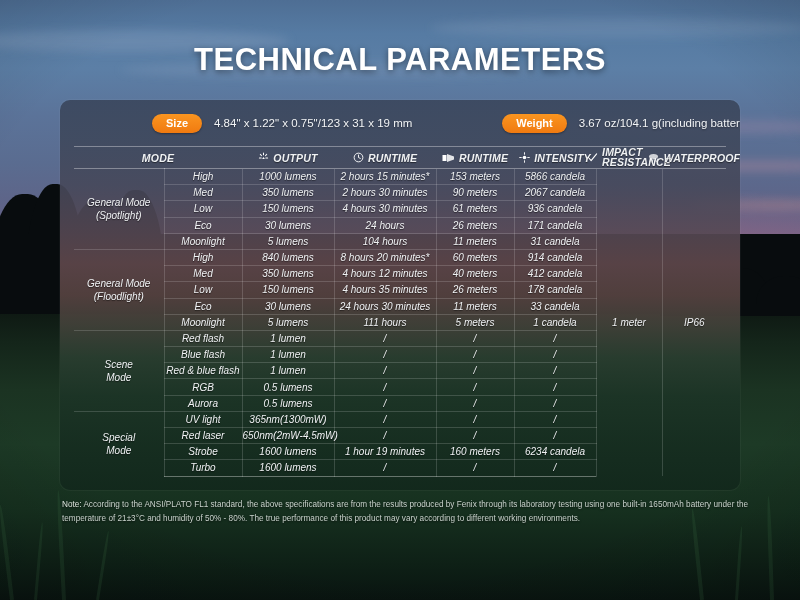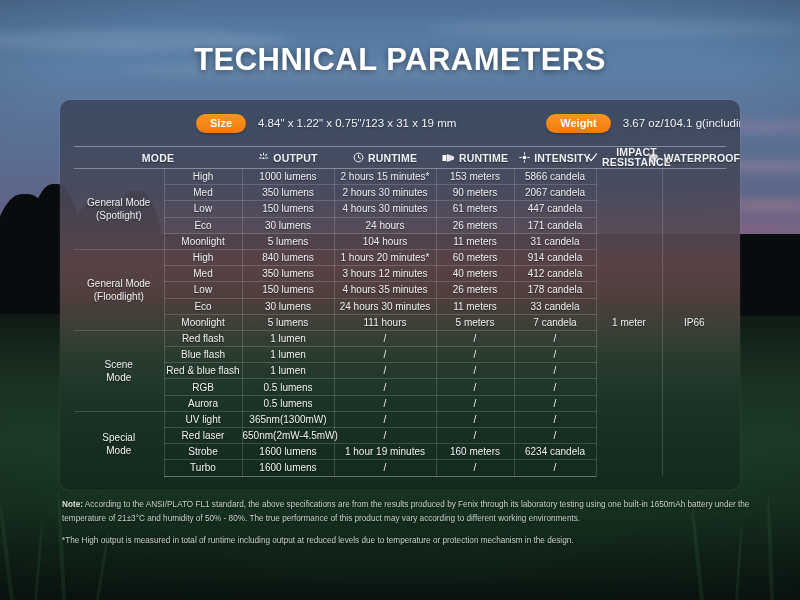--- a/index.html
+++ b/index.html
@@ -112,21 +112,20 @@
     box-shadow: 0 0 0 1px rgba(255,255,255,0.04);
   }
 
   
   #specs {
     position: absolute;
     left: 0; top: 0; width: 680px; height: 46px;
     display: flex;
     align-items: center;
     padding: 0 14px;
-    margin-left: 44px;
   }
   .spec-group { display: flex; align-items: center; }
   .spec-group.size   { margin-left: 78px; }
   .spec-group.weight { margin-left: 90px; }
   .badge {
     background: linear-gradient(180deg, #fa9520 0%, #f07a10 100%);
     color: #ffffff;
     font-size: 11px;
     font-weight: bold;
     border-radius: 11px;
@@ -143,20 +142,21 @@
     text-shadow: 0 1px 2px rgba(0,0,0,0.4);
   }
 
   
   #tbl {
     position: absolute;
     left: 14px; top: 46px;
     width: 652px;
     border-collapse: collapse;
     table-layout: fixed;
+    font-style: italic;
   }
   #tbl th, #tbl td {
     color: #f0f2f4;
     font-size: 10px;
     text-align: center;
     padding: 0;
     height: 16.2px;
     white-space: nowrap;
     text-shadow: 0 1px 1px rgba(0,0,0,0.5);
   }
@@ -174,21 +174,21 @@
     font-size: 10.5px;
     font-weight: bold;
     height: 22px;
     letter-spacing: 0.2px;
     border-top: 1px solid rgba(255,255,255,0.35);
     border-bottom: 1px solid rgba(255,255,255,0.35);
     vertical-align: middle;
   }
   .hcell { display: flex; align-items: center; justify-content: center; gap: 4px; }
   .hicon { display: inline-flex; align-items: center; }
-  .two-line { line-height: 9.5px; text-align: center; }
+  .two-line { line-height: 9.5px; text-align: left; }
 
   
   #tbl tbody td {
     border-bottom: 1px solid rgba(255,255,255,0.16);
   }
   #tbl tbody tr:last-child td { border-bottom: 1px solid rgba(255,255,255,0.35); text-align: center; }
 
   td.lvl, td.val {
     border-left: 1px solid rgba(255,255,255,0.16);
     border-right: 1px solid rgba(255,255,255,0.16);
@@ -212,21 +212,21 @@
     left: 62px; top: 498px;
     width: 690px;
   }
   #notes p {
     color: #c9d2cc;
     font-size: 8.2px;
     line-height: 14px;
     text-shadow: 0 1px 2px rgba(0,0,0,0.6);
   }
   #notes p.second { margin-top: 8px; }
-  #notes b { font-weight: bold; color: #dde4dd; }
+  #notes b { font-weight: normal; color: #dde4dd; }
 </style>
 </head>
 <body>
 
 <div id="bg">
   <div class="sky"></div>
   <div class="cloud" style="left:-40px; top:30px; width:330px; height:22px; background:rgba(196,206,222,0.16);"></div>
   <div class="cloud" style="left:120px; top:62px; width:420px; height:16px; background:rgba(186,196,214,0.13);"></div>
   <div class="cloud" style="left:430px; top:18px; width:380px; height:20px; background:rgba(200,208,224,0.12);"></div>
   <div class="cloud" style="left:560px; top:120px; width:300px; height:14px; background:rgba(168,140,170,0.30);"></div>
@@ -396,48 +396,48 @@
           <td class="val">350 lumens</td>
           <td class="val">2 hours 30 minutes</td>
           <td class="val">90 meters</td>
           <td class="val">2067 candela</td>
         </tr>
         <tr>
           <td class="lvl">Low</td>
           <td class="val">150 lumens</td>
           <td class="val">4 hours 30 minutes</td>
           <td class="val">61 meters</td>
-          <td class="val">447 candela</td>
+          <td class="val">936 candela</td>
         </tr>
         <tr>
           <td class="lvl">Eco</td>
           <td class="val">30 lumens</td>
           <td class="val">24 hours</td>
           <td class="val">26 meters</td>
           <td class="val">171 candela</td>
         </tr>
         <tr>
           <td class="lvl">Moonlight</td>
           <td class="val">5 lumens</td>
           <td class="val">104 hours</td>
           <td class="val">11 meters</td>
           <td class="val">31 candela</td>
         </tr>
         <tr>
           <td class="grp sep" rowspan="5"><span>General Mode</span><br><span>(Floodlight)</span></td>
           <td class="lvl">High</td>
           <td class="val">840 lumens</td>
-          <td class="val">1 hours 20 minutes*</td>
+          <td class="val">8 hours 20 minutes*</td>
           <td class="val">60 meters</td>
           <td class="val">914 candela</td>
         </tr>
         <tr>
           <td class="lvl">Med</td>
           <td class="val">350 lumens</td>
-          <td class="val">3 hours 12 minutes</td>
+          <td class="val">4 hours 12 minutes</td>
           <td class="val">40 meters</td>
           <td class="val">412 candela</td>
         </tr>
         <tr>
           <td class="lvl">Low</td>
           <td class="val">150 lumens</td>
           <td class="val">4 hours 35 minutes</td>
           <td class="val">26 meters</td>
           <td class="val">178 candela</td>
         </tr>
@@ -446,21 +446,21 @@
           <td class="val">30 lumens</td>
           <td class="val">24 hours 30 minutes</td>
           <td class="val">11 meters</td>
           <td class="val">33 candela</td>
         </tr>
         <tr>
           <td class="lvl">Moonlight</td>
           <td class="val">5 lumens</td>
           <td class="val">111 hours</td>
           <td class="val">5 meters</td>
-          <td class="val">7 candela</td>
+          <td class="val">1 candela</td>
         </tr>
         <tr>
           <td class="grp sep" rowspan="5"><span>Scene</span><br><span>Mode</span></td>
           <td class="lvl">Red flash</td>
           <td class="val">1 lumen</td>
           <td class="val">/</td>
           <td class="val">/</td>
           <td class="val">/</td>
         </tr>
         <tr>
@@ -519,14 +519,13 @@
           <td class="val">/</td>
           <td class="val">/</td>
           <td class="val">/</td>
         </tr>
       </tbody>
   </table>
 </div>
 
 <div id="notes">
   <p class="first"><b>Note:</b> According to the ANSI/PLATO FL1 standard, the above specifications are from the results produced by Fenix through its laboratory testing using one built-in 1650mAh battery under the temperature of 21±3°C and humidity of 50% - 80%. The true performance of this product may vary according to different working environments.</p>
-  <p class="second">*The High output is measured in total of runtime including output at reduced levels due to temperature or protection mechanism in the design.</p>
 </div>
 
 </body></html>

